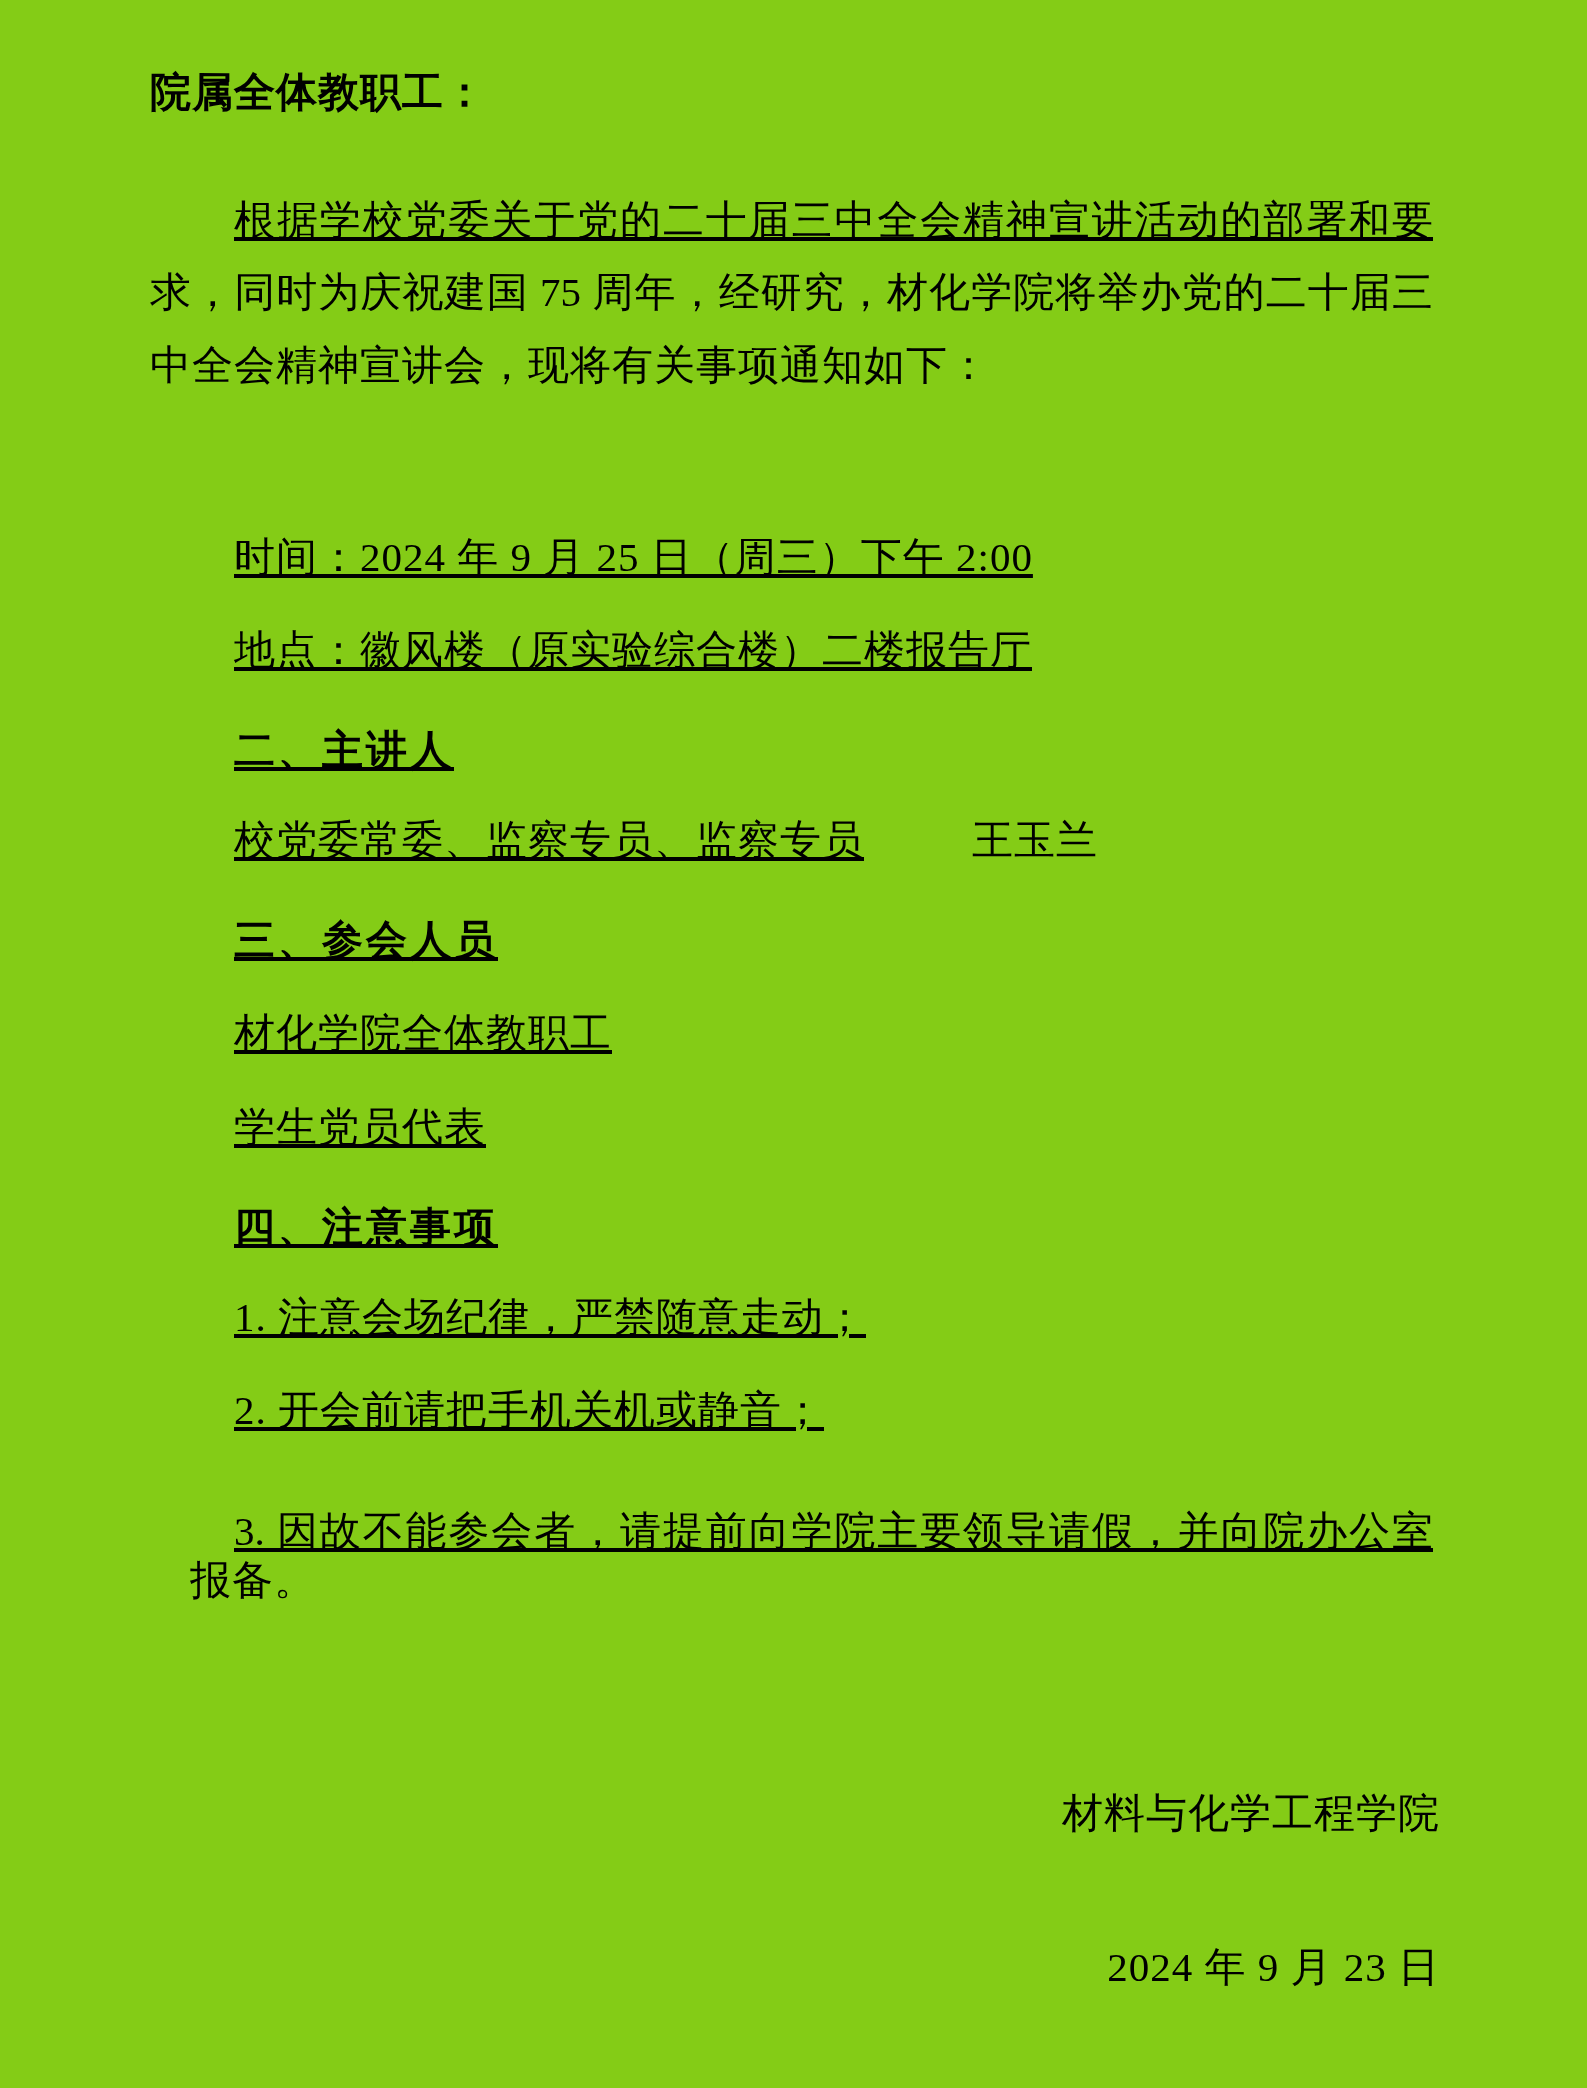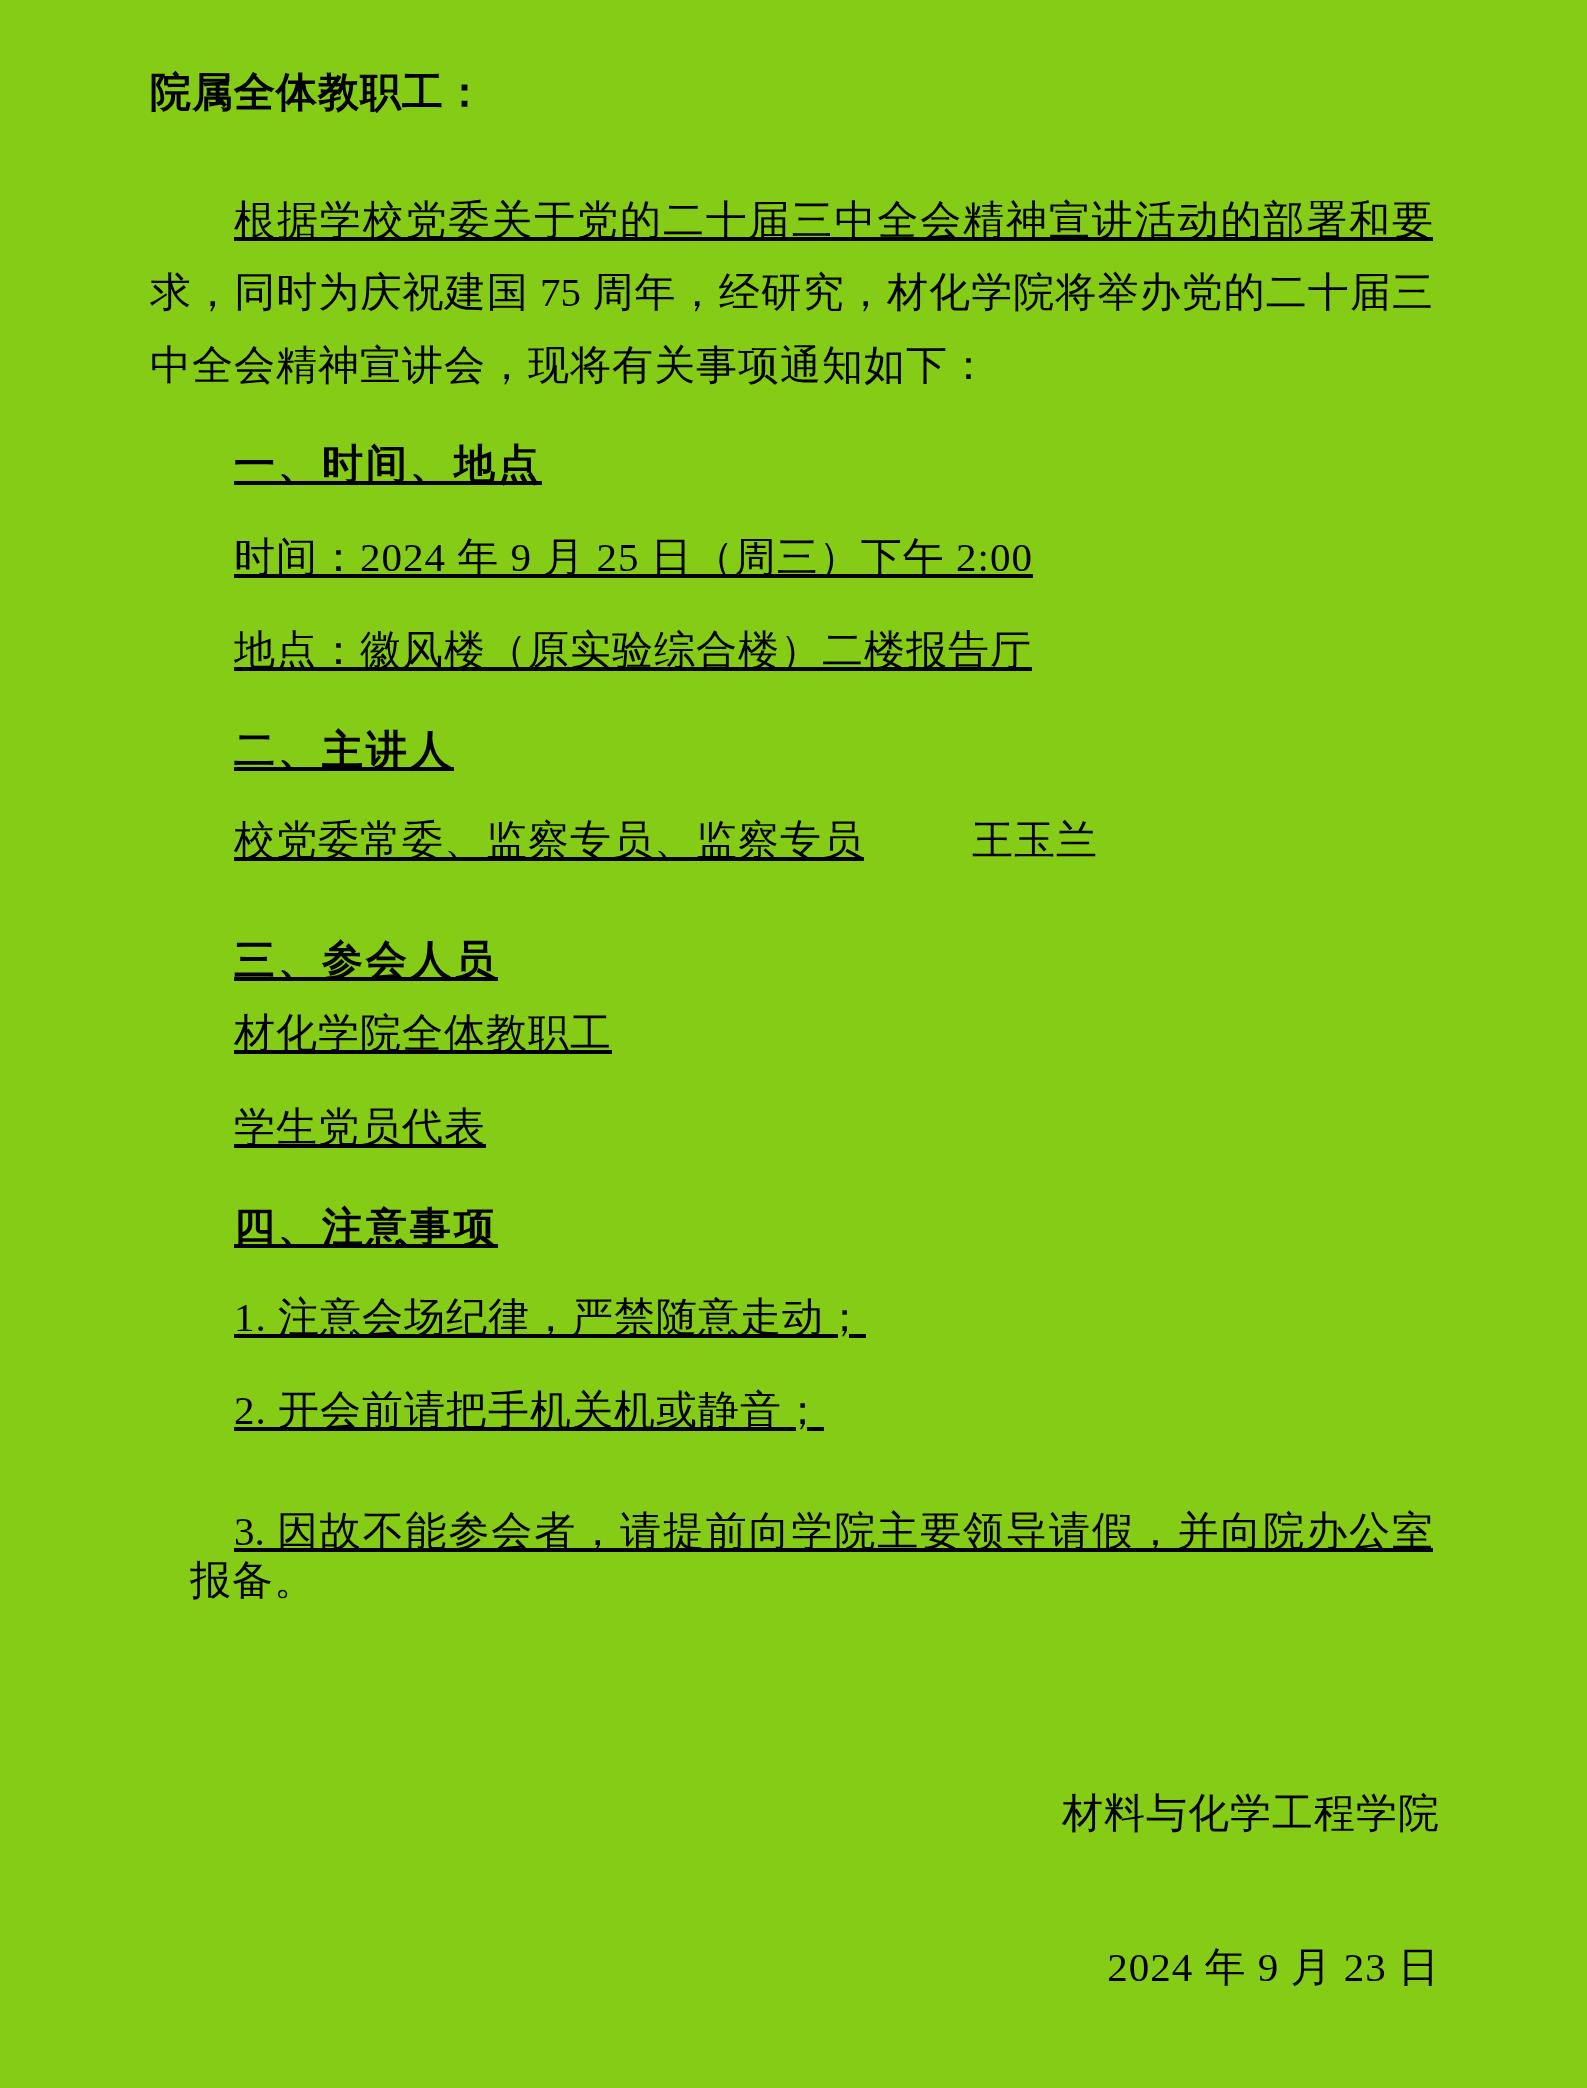--- a/index.html
+++ b/index.html
@@ -41,21 +41,21 @@
 
   .l1  { top: 66px; }
   .l2  { top: 194px; }
   .l3  { top: 266px; }
   .l4  { top: 339px; }
   .l5  { top: 438px; }
   .l6  { top: 531px; }
   .l7  { top: 624px; }
   .l8  { top: 724px; }
   .l9  { top: 814px; }
-  .l10 { top: 914px; margin-top: 20px; }
+  .l10 { top: 914px; }
   .l11 { top: 1007px; }
   .l12 { top: 1101px; }
   .l13 { top: 1201px; }
   .l14 { top: 1291px; }
   .l15 { top: 1384px; }
   .l16 { top: 1481px; margin-top: 24px; }
   .l17 { top: 1554px; margin-left: 40px; }
   .l18 { top: 1787px; margin-left: 24px; }
   .l19 { top: 1941px; }
 </style>
@@ -63,21 +63,20 @@
 <body>
 
 <div class="page">
 
   <div class="line l1 bold">院属全体教职工：</div>
 
   <div class="line l2 indent justify w-inset">根据学校党委关于党的二十届三中全会精神宣讲活动的部署和要</div>
   <div class="line l3 justify w-body">求，同时为庆祝建国 75 周年，经研究，材化学院将举办党的二十届三</div>
   <div class="line l4">中全会精神宣讲会，现将有关事项通知如下：</div>
 
-  <div class="line l5 indent heading">一、时间、地点</div>
   <div class="line l6 indent">时间：2024 年 9 月 25 日（周三）下午 2:00</div>
   <div class="line l7 indent">地点：徽风楼（原实验综合楼）二楼报告厅</div>
 
   <div class="line l8 indent heading">二、主讲人</div>
   <div class="line l9 indent">
     <span>校党委常委、监察专员、监察专员</span><span class="speaker-name">王玉兰</span>
   </div>
 
   <div class="line l10 indent heading">三、参会人员</div>
   <div class="line l11 indent">材化学院全体教职工</div>

